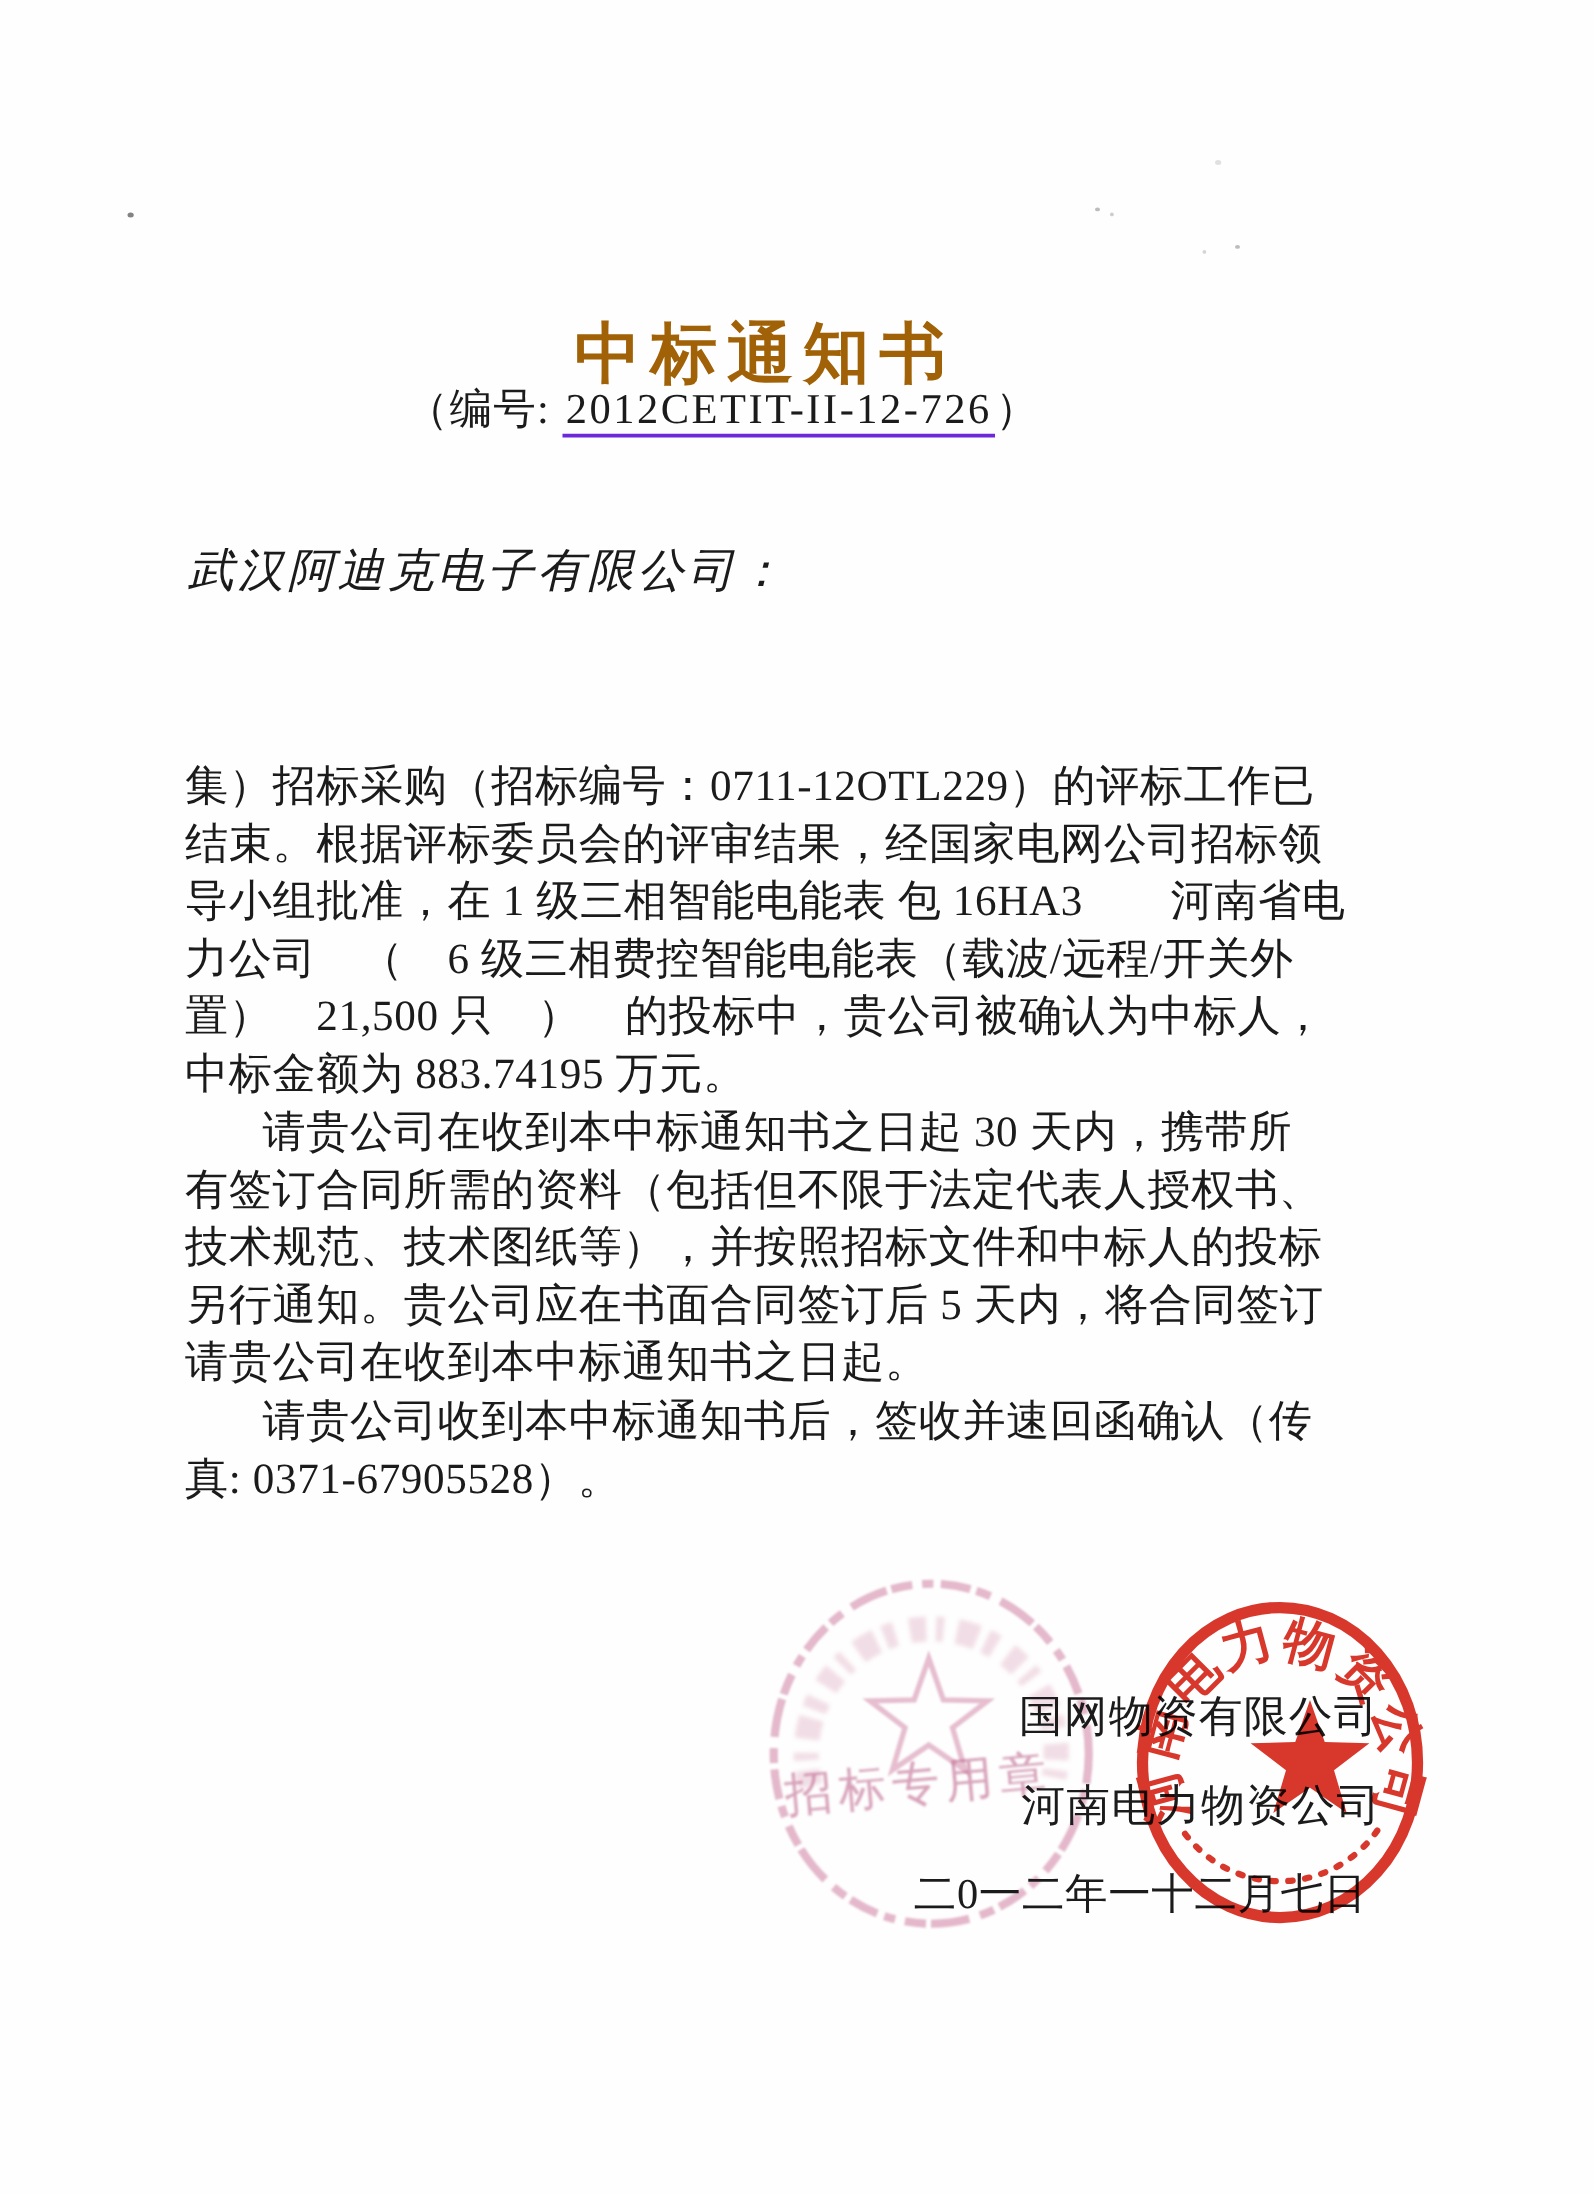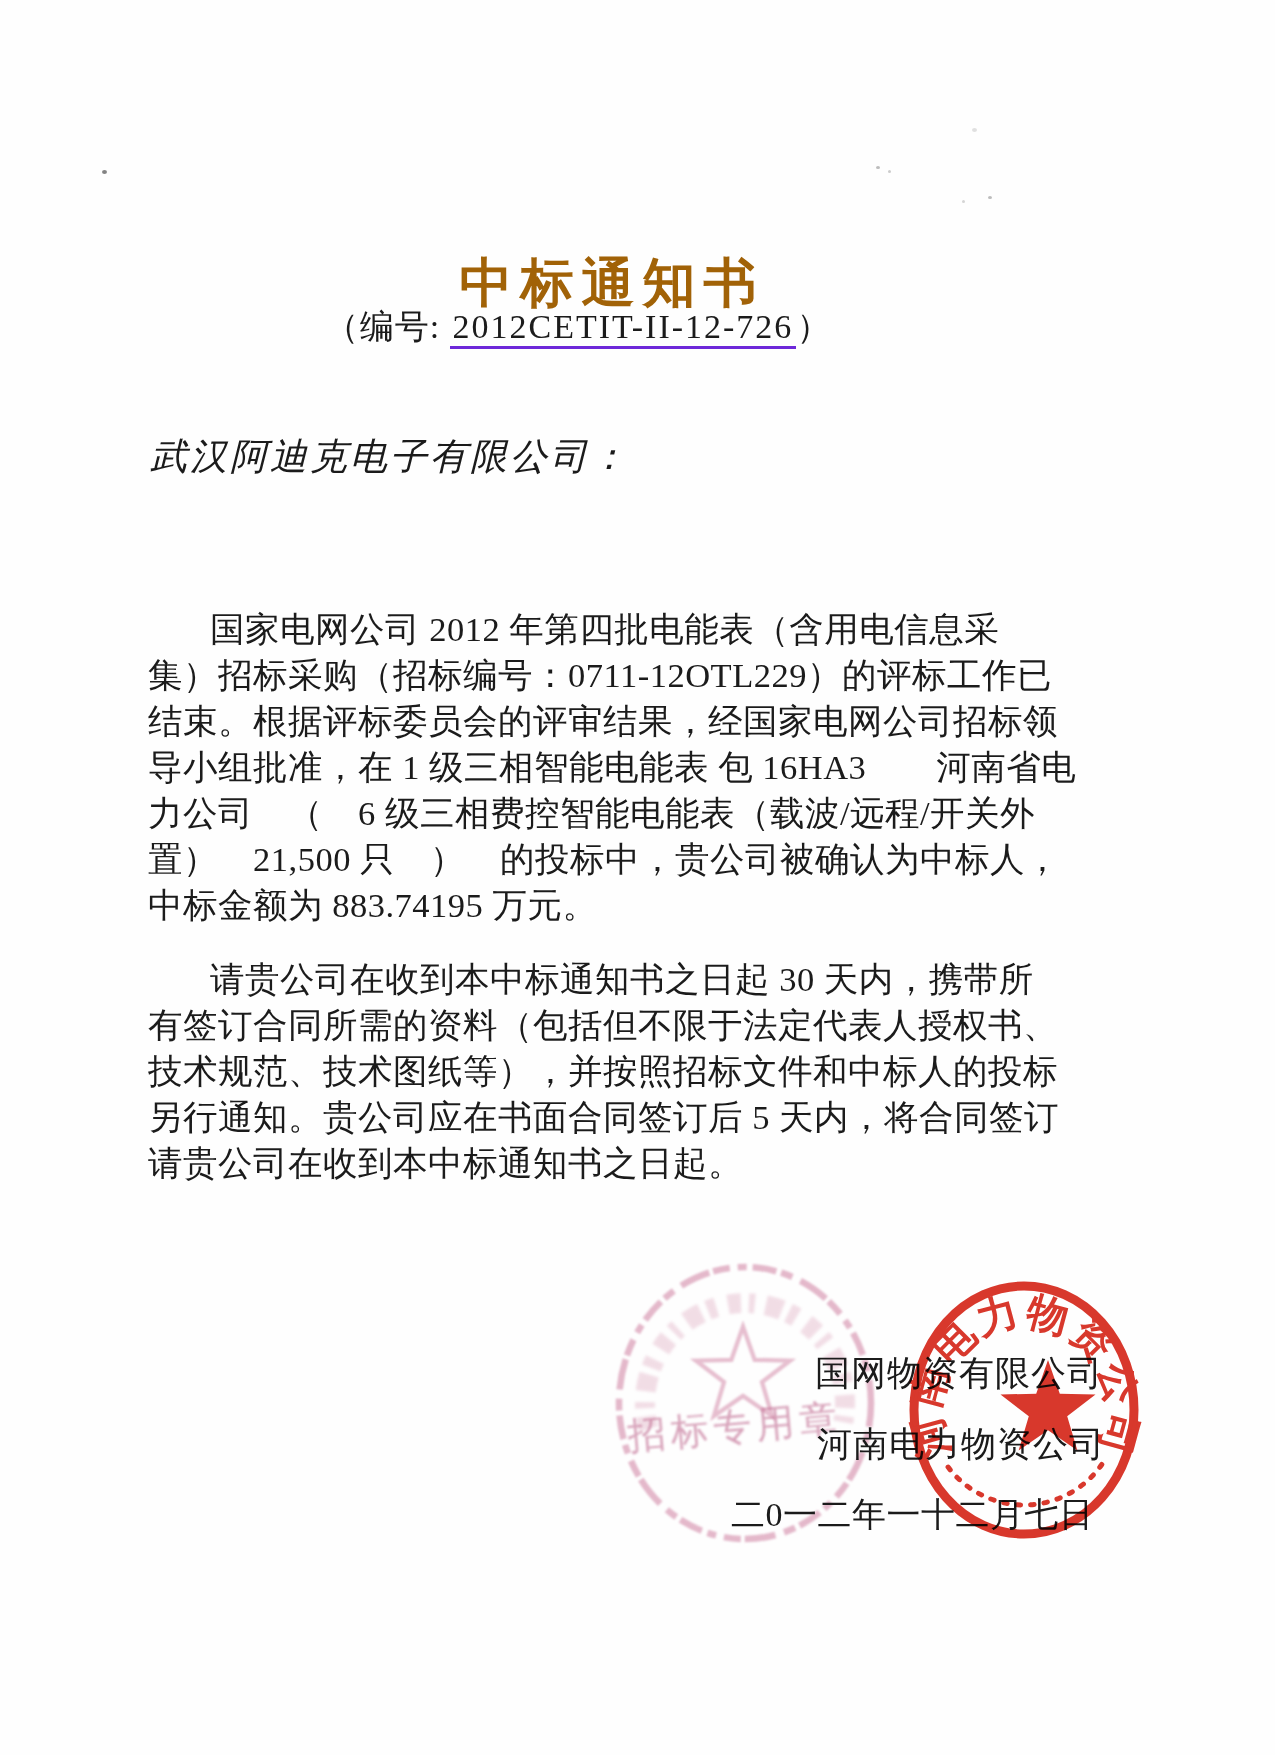--- a/index.html
+++ b/index.html
@@ -28,21 +28,21 @@
     letter-spacing:2px;padding:0 3px 1px 3px;
     font-family:"Liberation Serif","DejaVu Serif",serif;
   }
   .addressee{
     position:absolute;top:432px;left:150px;
     font-size:37px;letter-spacing:3px;font-style:italic;
   }
   .body-text{
     position:absolute;top:606px;left:148px;width:910px;
   }
-  .para + .para{margin-top:28px;}
+  .para + .para{margin-top:1px;}
   .doc-line{
     font-size:34.5px;line-height:46px;height:46px;
     white-space:pre;letter-spacing:0.5px;
   }
   .doc-line.first{padding-left:62px;}
   .sig{position:absolute;font-size:35px;letter-spacing:1px;z-index:3;white-space:pre;}
   .sig-1{top:1350px;left:815px;}
   .sig-2{top:1421px;left:817px;}
   .sig-3{top:1492px;left:731px;font-size:34px;letter-spacing:0.5px;}
   .stamp{position:absolute;pointer-events:none;}
@@ -62,34 +62,37 @@
 <div class="page">
 
   <h1 class="title">中标通知书</h1>
 
   <div class="ref-line"><span>（编号: </span><span class="ref-code">2012CETIT-II-12-726</span><span>）</span></div>
 
   <div class="addressee">武汉阿迪克电子有限公司：</div>
 
   <div class="body-text">
     <div class="para">
-        <div class="doc-line first">国家电网公司 2012 年第四批电能表（含用电信息采</div>
         <div class="doc-line">集）招标采购（招标编号：0711-12OTL229）的评标工作已</div>
         <div class="doc-line">结束。根据评标委员会的评审结果，经国家电网公司招标领</div>
         <div class="doc-line">导小组批准，在 1 级三相智能电能表 包 16HA3　　河南省电</div>
         <div class="doc-line">力公司　（　6 级三相费控智能电能表（载波/远程/开关外</div>
         <div class="doc-line">置）　21,500 只　）　的投标中，贵公司被确认为中标人，</div>
         <div class="doc-line">中标金额为 883.74195 万元。</div>
       </div>
     <div class="para">
         <div class="doc-line first">请贵公司在收到本中标通知书之日起 30 天内，携带所</div>
         <div class="doc-line">有签订合同所需的资料（包括但不限于法定代表人授权书、</div>
         <div class="doc-line">技术规范、技术图纸等），并按照招标文件和中标人的投标</div>
         <div class="doc-line">另行通知。贵公司应在书面合同签订后 5 天内，将合同签订</div>
         <div class="doc-line">请贵公司在收到本中标通知书之日起。</div>
+      </div>
+    <div class="para">
+        <div class="doc-line first">请贵公司收到本中标通知书后，签收并速回函确认（传</div>
+        <div class="doc-line">真: 0371-67905528）。</div>
       </div>
   </div>
 
   <svg class="stamp stamp-pink" width="280" height="300" viewBox="0 0 280 300">
     <defs>
       <filter id="blur1">
           <feGaussianBlur stdDeviation="0.9"></feGaussianBlur>
         </filter>
       <filter id="blur2">
           <feGaussianBlur stdDeviation="1.8"></feGaussianBlur>

